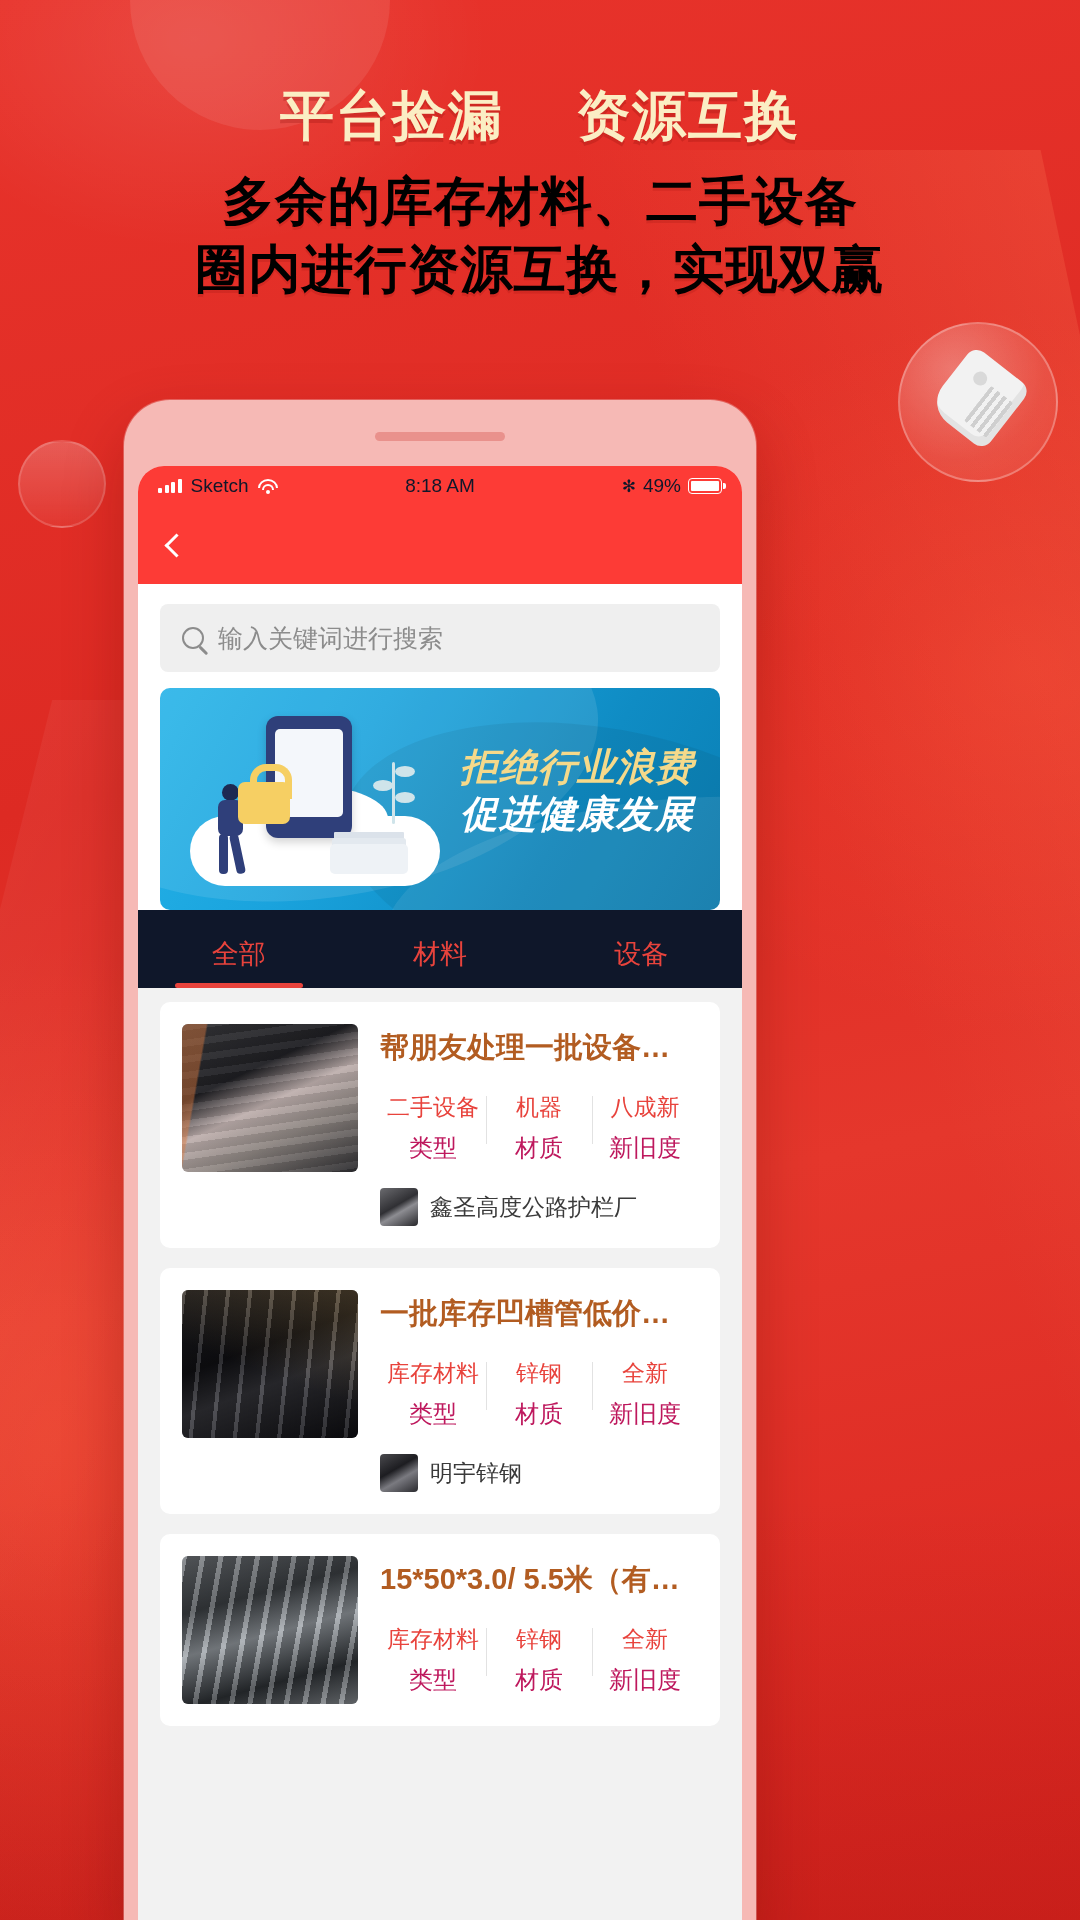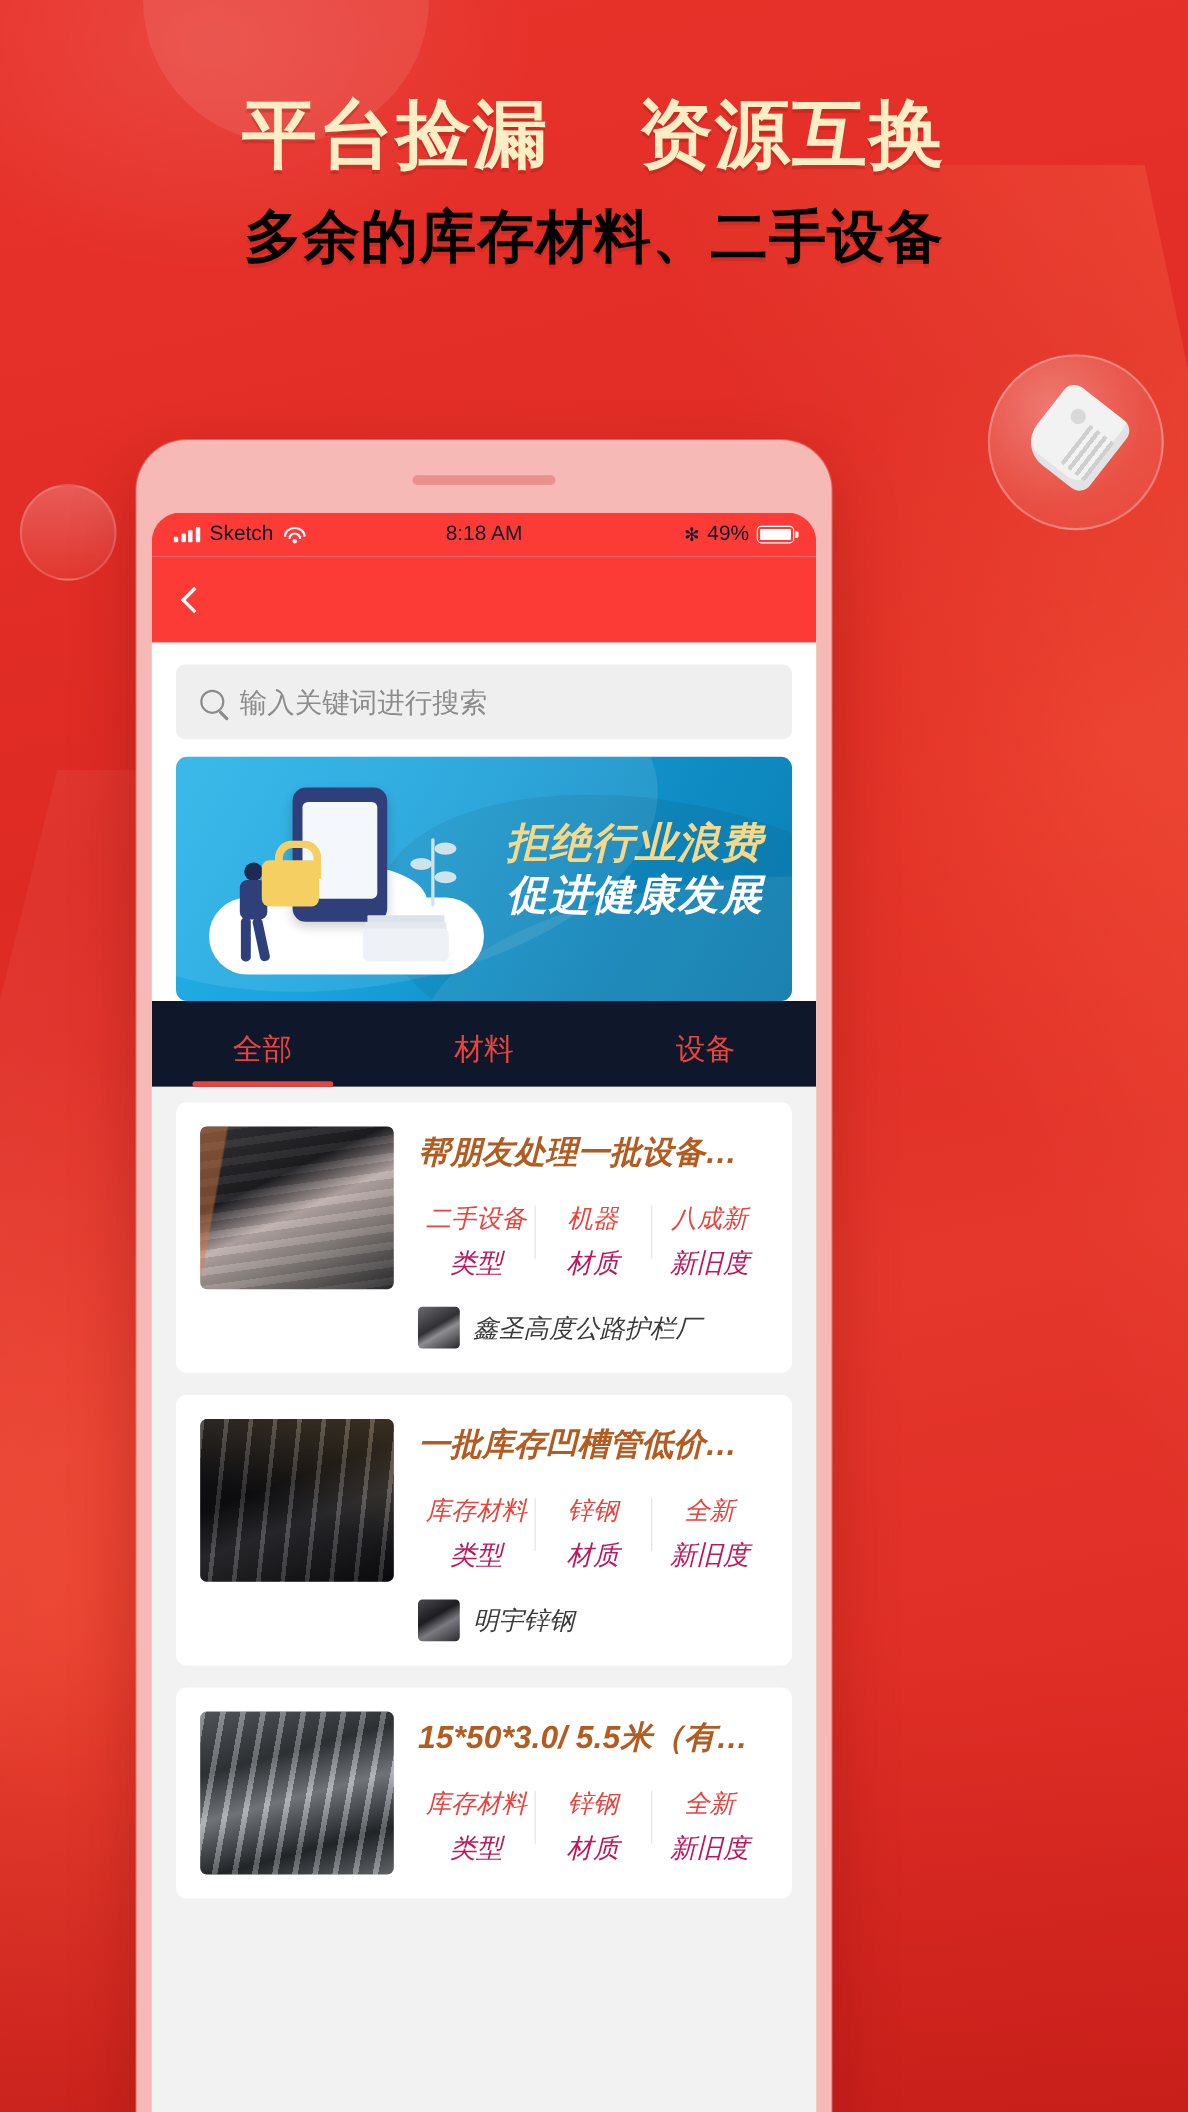--- a/index.html
+++ b/index.html
@@ -51,21 +51,21 @@
     left: 0; bottom: 0; width: 1080px; height: 420px;
     background: linear-gradient(0deg, rgba(150,15,12,.25), rgba(150,15,12,0));
   }
 
   
   .poster-head {
     position: absolute; left: 0; top: 86px; width: 1080px;
     text-align: center; z-index: 5;
   }
   .headline {
-    font-size: 68px; font-weight: bold; letter-spacing: 2px;
+    font-size: 54px; font-weight: bold; letter-spacing: 2px;
     color: #fbeec4;
     text-shadow: 0 4px 0 rgba(150,18,14,.28);
     line-height: 1.08;
     white-space: nowrap;
   }
   .headline .gap { display: inline-block; width: 38px; }
   .subline {
     margin-top: 24px;
     font-size: 52px; font-weight: bold; color: #000000;
     line-height: 1.30; letter-spacing: 1px;
@@ -308,21 +308,21 @@
   .tab.active::after {
     content: ""; position: absolute; left: 50%; bottom: 0;
     transform: translateX(-50%);
     width: 128px; height: 5px; background: #e8433c; border-radius: 3px;
   }
 
   
   .list { background: #f2f2f2; padding: 14px 0 0; height: 100%; }
   .card {
     margin: 0 22px 20px; background: #fff; border-radius: 10px;
-    padding: 22px; display: flex; gap: 22px; font-style: italic;
+    padding: 22px; display: flex; gap: 22px;
   }
   .thumb {
     width: 176px; height: 148px; border-radius: 6px; flex: none;
     overflow: hidden; position: relative;
   }
   .thumb-a { background: linear-gradient(155deg, #37373a 0%, #1e1e22 34%, #bfb0ae 52%, #8e8682 70%, #2b2b2e 100%); }
   .thumb-a::after {
     content:""; position:absolute; inset:0;
     background:
       linear-gradient(100deg, rgba(220,120,60,.45) 0 12%, rgba(0,0,0,0) 13%),
@@ -374,20 +374,21 @@
 </div>
 
 <div class="poster-head">
   <div class="headline">
     <span>平台捡漏</span>
     <span class="gap"></span>
     <span>资源互换</span>
   </div>
   <div class="subline">
     <div>多余的库存材料、二手设备</div>
+    <div>圈内进行资源互换，实现双赢</div>
   </div>
 </div>
 
 <div class="tag-bubble">
   <div class="tag-glyph">
     <div class="tag-body">
       <div class="tag-hole"></div>
       <div class="tag-lines"></div>
     </div>
   </div>

